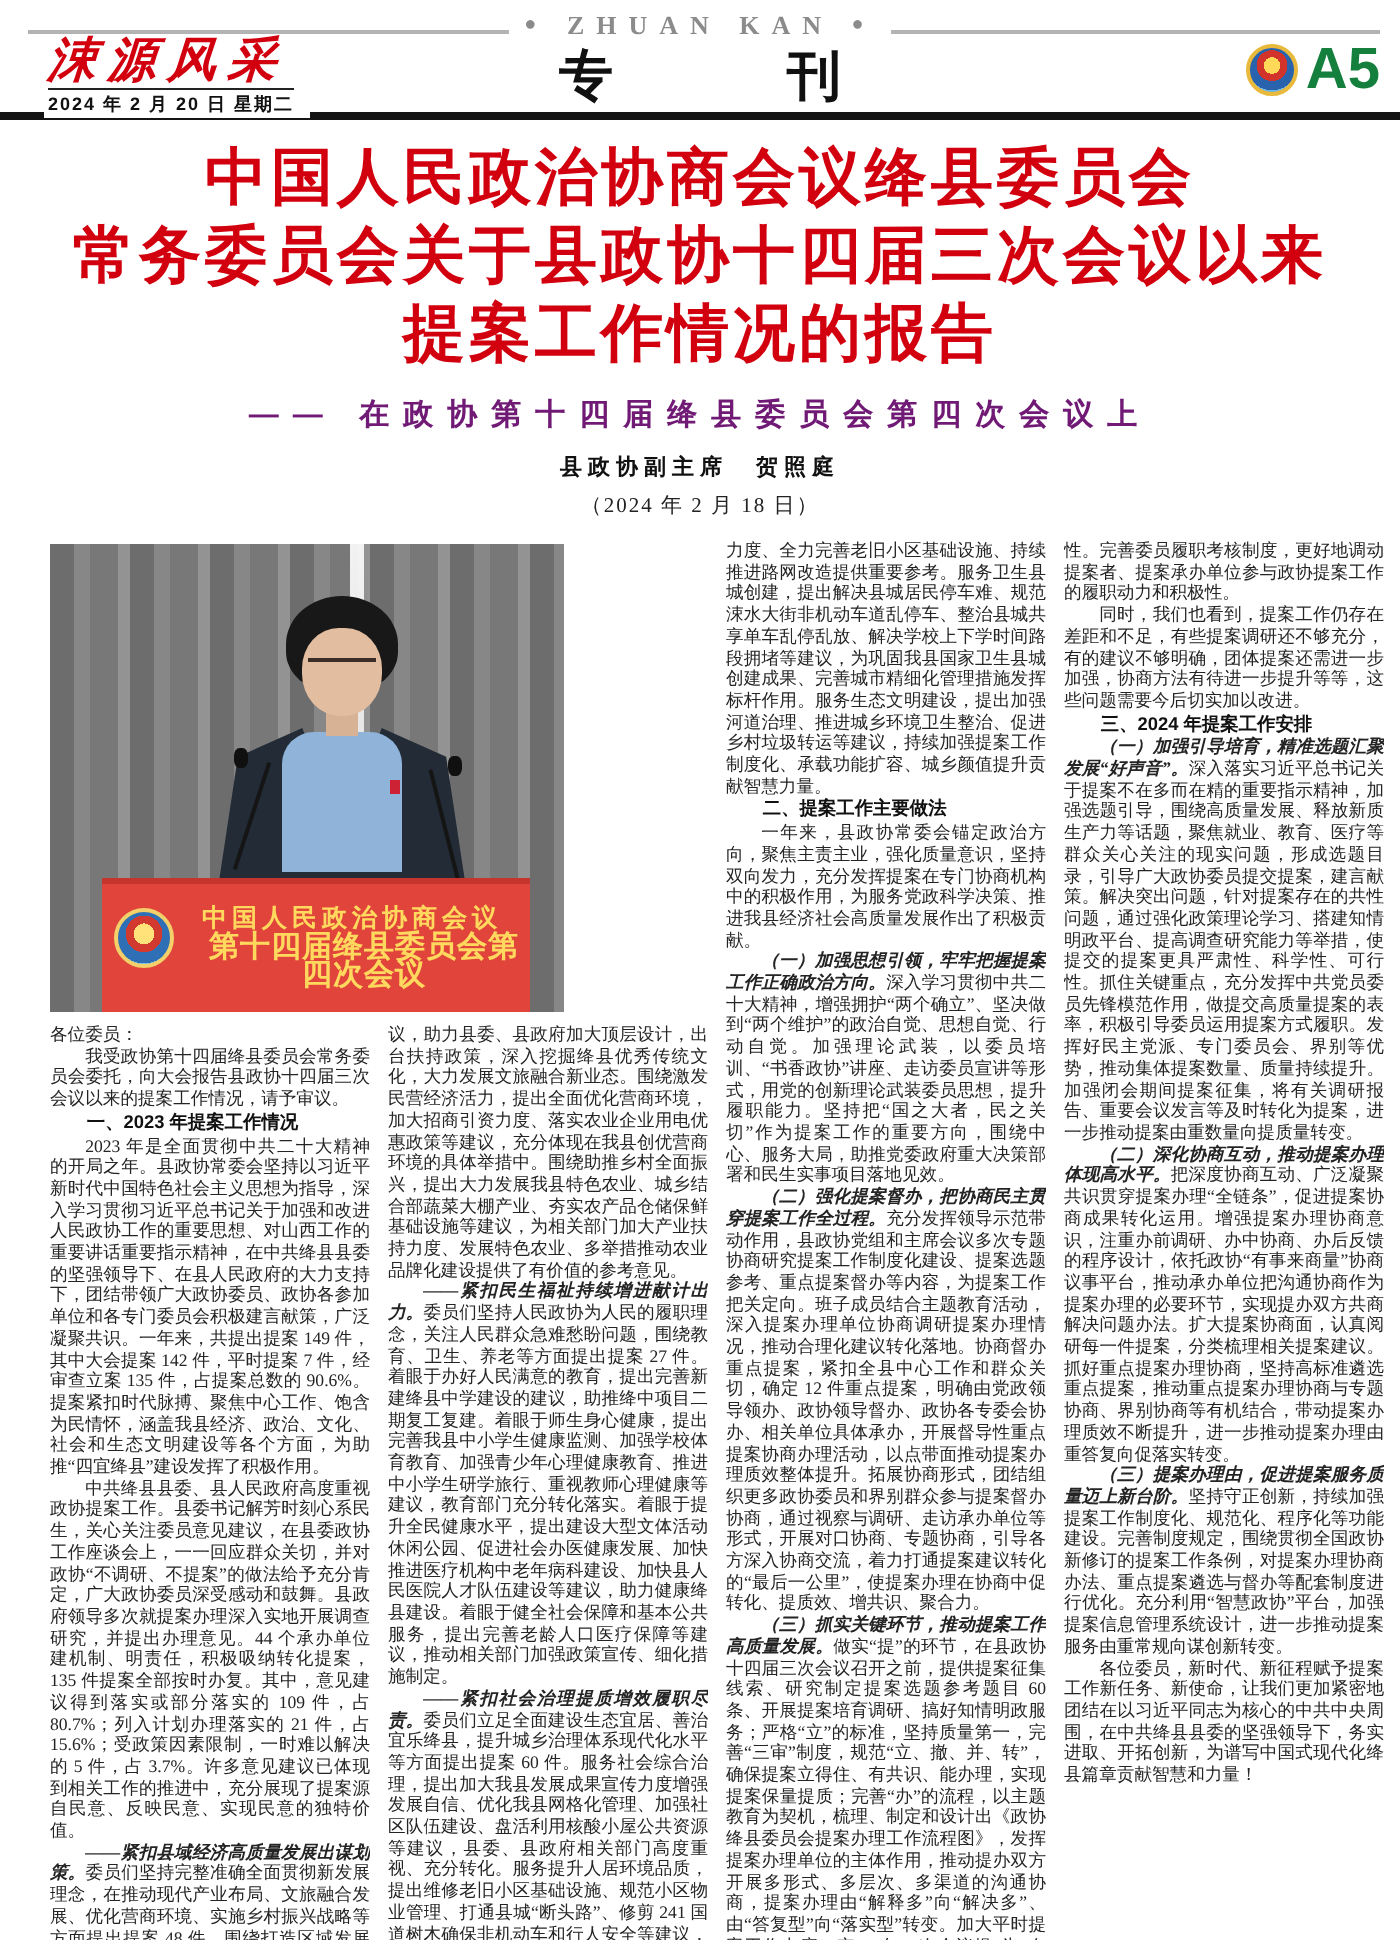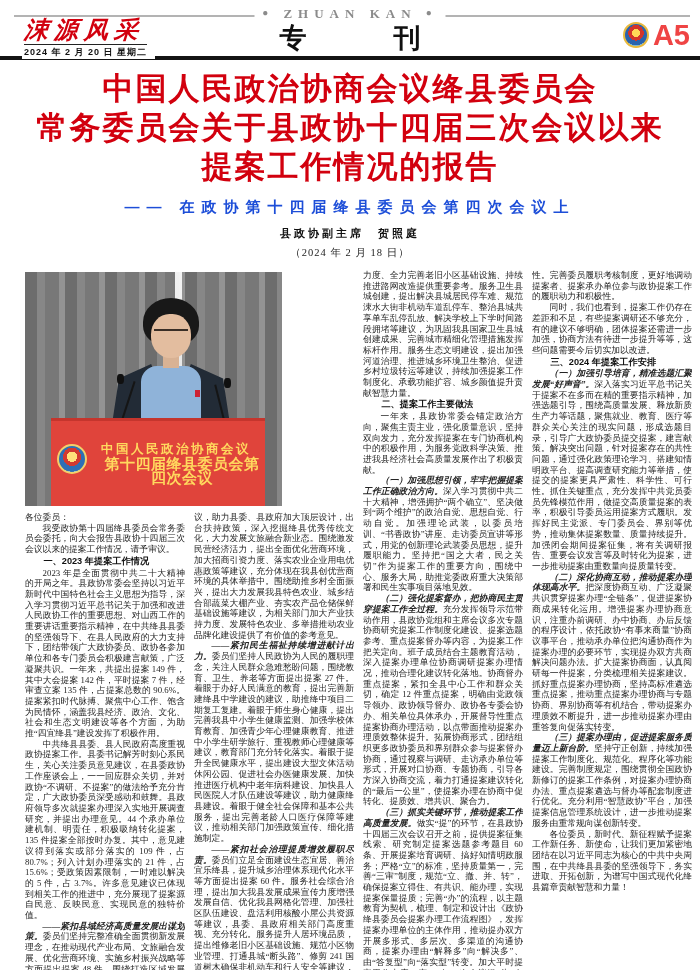--- a/index.html
+++ b/index.html
@@ -31,31 +31,31 @@
   }
   .section-dot { color:#8b8b8b; font-size:10px; vertical-align:2px; }
   .section-title {
     margin-top:1px; font-family:"Liberation Sans", sans-serif;
     font-size:27px; font-weight:bold; color:#101010; letter-spacing:30px;
     text-indent:30px; line-height:30px;
   }
   .pageno-wrap { position:absolute; right:10px; top:20px; display:flex; align-items:center; gap:4px; background:#fff; padding-left:6px; }
   .pageno {
     font-family:"Liberation Sans", sans-serif; font-weight:bold;
-    font-size:29px; color:#ef4444; line-height:30px;text-align:center;
+    font-size:29px; color:#15803d; line-height:30px;text-align:center;
   }
   
   .headline-block { text-align:center; padding-top:9px; }
   .headline {
     font-family:"Liberation Sans", sans-serif; font-weight:900;
     color:#d2000e; font-size:31px; line-height:39px; letter-spacing:2px;
   }
   .subtitle {
     margin-top:12px; font-family:"Liberation Sans", sans-serif; font-weight:bold;
-    font-size:15px; letter-spacing:7px; color:#1d4ed8;
+    font-size:15px; letter-spacing:7px; color:#701a75;
   }
   .byline {
     margin-top:9px; font-family:"Liberation Sans", sans-serif; font-weight:bold;
     font-size:11px; letter-spacing:3px; color:#111;
   }
   .report-date { margin-top:5px; font-size:10.5px; letter-spacing:1px; color:#222; }
   
   .body-region {
     position:relative; margin-top:10px; padding:0 8px 0 25px;
     display:flex; gap:9px;
@@ -87,21 +87,21 @@
     clip-path:polygon(0 100%,8% 18%,34% 0,40% 26%,50% 60%,60% 26%,66% 0,92% 18%,100% 100%);
   }
   .badge { position:absolute; left:170px; top:118px; width:5px; height:7px; background:#c23; }
   .mic { position:absolute; width:2px; height:56px; background:#151515; }
   .mic.m1 { left:100px; top:108px; transform:rotate(18deg); }
   .mic.m2 { left:196px; top:112px; transform:rotate(-14deg); }
   .mic-head { position:absolute; width:7px; height:10px; background:#101010; border-radius:40%; }
   .mic-head.h1 { left:92px; top:102px; }
   .mic-head.h2 { left:199px; top:106px; }
   .podium {
-    position:absolute; left:26px; bottom:0; width:214px; height:88px;
+    position:absolute; left:26px; bottom:0; width:214px; height:67px;
     background:#e0443b; border-top:3px solid #c5352d;
     display:flex; align-items:center; padding:4px 5px 6px 6px; gap:5px;
   }
   .podium-emblem {
     flex:0 0 30px; width:30px; height:30px; border-radius:50%;
     background:radial-gradient(circle at 50% 42%, #ffe27a 0 26%, #d23a30 26% 46%, #2e6fb5 46% 74%, #7fc3e8 74% 100%);
     border:2px solid #f3d06a; align-self:center; margin-top:-8px;
   }
   .podium-text { flex:1; text-align:center; color:#ffd95e; font-family:"Liberation Sans", sans-serif; font-weight:bold; }
   .podium-line1 { font-size:12.5px; letter-spacing:2.5px; line-height:16px; }

